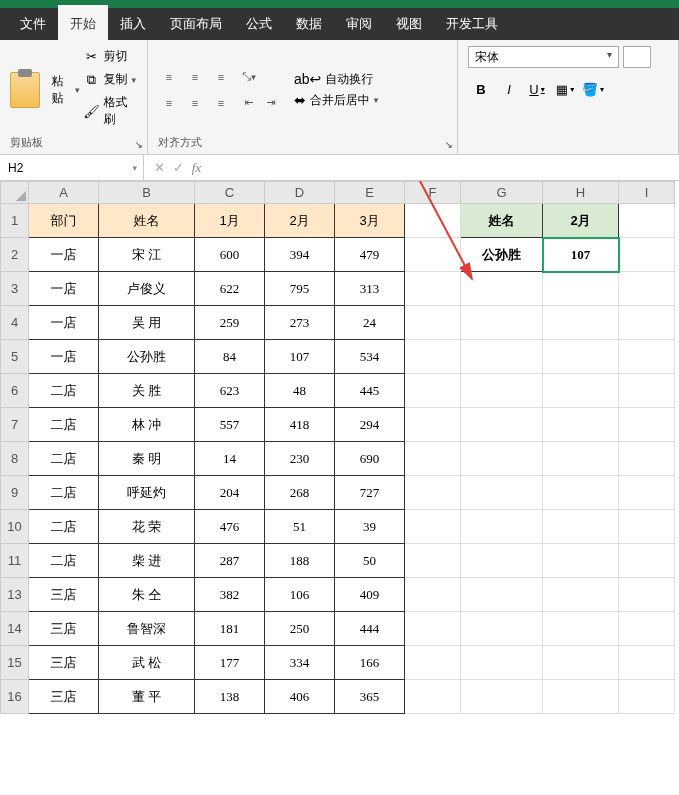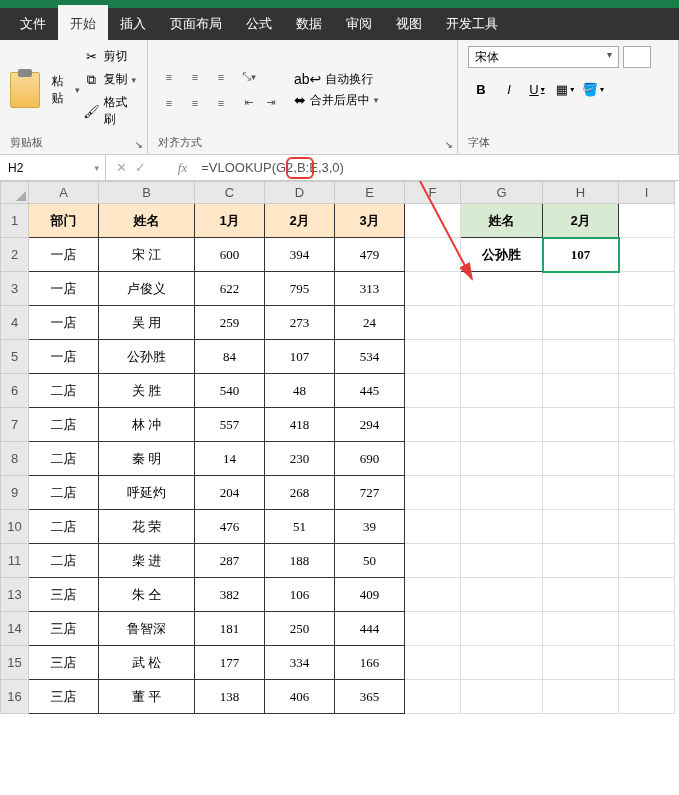--- a/index.html
+++ b/index.html
@@ -36,39 +36,39 @@
 .font-combo::after { content: "▾"; position: absolute; right: 6px; top: 2px; font-size: 10px; color: #555; }
 .size-combo { background: #fff; border: 1px solid #aaa; height: 22px; font-size: 12px; padding: 2px 4px; width: 28px; }
 
 .font-btns { display: flex; gap: 2px; margin-top: 6px; }
 .fbtn { width: 26px; height: 22px; display: flex; align-items: center; justify-content: center; font-size: 13px; cursor: pointer; }
 .fbtn .dd2 { font-size: 8px; margin-left: 2px; }
 
 .dialog-launcher { position: absolute; right: 4px; bottom: 4px; font-size: 10px; color: #555; cursor: pointer; }
 
 .namebar { height: 26px; border-bottom: 1px solid #ccc; display: flex; align-items: center; background: #fff; }
-.namebox { width: 106px; border-right: 1px solid #ccc; height: 100%; display: flex; align-items: center; padding: 0 8px; font-size: 12px; position: relative; }
+.namebox { width: 144px; border-right: 1px solid #ccc; height: 100%; display: flex; align-items: center; padding: 0 8px; font-size: 12px; position: relative; }
 .namebox::after { content: "▾"; position: absolute; right: 6px; font-size: 9px; color: #888; }
 .fxbtns { display: flex; align-items: center; gap: 8px; padding: 0 10px; color: #aaa; font-size: 13px; }
-.fx { font-style: italic; font-family: Georgia, serif; color: #888; margin-left: 24px; }
+.fx { font-style: italic; font-family: Georgia, serif; color: #888; }
 .formula { flex: 1; font-size: 13px; font-family: "Courier New", monospace; color: #555; padding: 0 4px; position: relative; }
 .red-circle { position: absolute; border: 2px solid #e53935; border-radius: 6px; width: 28px; height: 22px; left: 89px; top: -3px; pointer-events: none; }
 
 .sheet-area { position: relative; }
 .arrow-svg { position: absolute; left: 0; top: 0; pointer-events: none; z-index: 5; }
 
 table.sheet { border-collapse: collapse; table-layout: fixed; }
 .sheet th.colhdr { background: #e8e8e8; border: 1px solid #ccc; font-weight: normal; font-size: 13px; height: 22px; color: #555; }
 .sheet th.rowhdr { background: #e8e8e8; border: 1px solid #ccc; font-weight: normal; font-size: 13px; width: 28px; color: #555; text-align: center; }
 .sheet td { border: 1px solid #ddd; height: 34px; font-size: 13px; text-align: center; background: #fff; vertical-align: middle; }
 
 .corner { background: #e8e8e8; border: 1px solid #ccc; width: 28px; position: relative; }
 .corner::after { content: ""; position: absolute; right: 2px; bottom: 2px; width: 0; height: 0; border-style: solid; border-width: 0 0 10px 10px; border-color: transparent transparent #aaa transparent; }
 
-.data-hdr { background: #ffe7c7 !important; font-weight: bold; border: 1px solid #333 !important; margin-left: 47px; }
+.data-hdr { background: #ffe7c7 !important; font-weight: normal; border: 1px solid #333 !important; margin-left: 47px; }
 .data-cell { border: 1px solid #333 !important; font-family: SimSun, serif; }
 
 .lookup-hdr { background: #d9ead3 !important; font-weight: bold; border: 1px solid #333 !important; }
 .lookup-cell { border: 1.5px solid #333 !important; font-weight: bold; font-family: SimSun, serif; }
 .selected { outline: 2px solid #21a366; outline-offset: -1px; }
 </style>
 </head>
 <body>
 
 <div class="topbar"></div>
@@ -159,34 +159,29 @@
         <div class="fbtn" style="font-weight:bold;">B</div>
         <div class="fbtn" style="font-style:italic;">I</div>
         <div class="fbtn" style="text-decoration:underline;">
             <span>U</span>
             <span class="dd2">▾</span>
           </div>
         <div class="fbtn">▦<span class="dd2">▾</span></div>
         <div class="fbtn" style="position:relative;">🪣<span class="dd2">▾</span></div>
       </div>
     </div>
-    <div class="ribbon-group-label">字体</div>
   </div>
 </div>
 
 <div class="namebar">
   <div class="namebox">H2</div>
   <div class="fxbtns">
     <span>✕</span>
     <span>✓</span>
     <span class="fx">fx</span>
-  </div>
-  <div class="formula">
-    <span>=VLOOKUP(G2,B:E,3,0)</span>
-    <div class="red-circle"></div>
   </div>
 </div>
 
 <div class="sheet-area">
 <svg class="arrow-svg" width="679" height="600">
   <defs>
         <marker id="ah" markerWidth="10" markerHeight="10" refX="8" refY="3" orient="auto">
           <path d="M0,0 L0,6 L9,3 z" fill="#e53935"></path>
         </marker>
       </defs>
@@ -276,21 +271,21 @@
           <td class="data-cell">534</td>
           <td></td>
           <td></td>
           <td></td>
           <td></td>
         </tr>
   <tr>
           <th class="rowhdr">6</th>
     <td class="data-cell">二店</td>
           <td class="data-cell">关 胜</td>
-          <td class="data-cell">540</td>
+          <td class="data-cell">623</td>
           <td class="data-cell">48</td>
           <td class="data-cell">445</td>
           <td></td>
           <td></td>
           <td></td>
           <td></td>
         </tr>
   <tr>
           <th class="rowhdr">7</th>
     <td class="data-cell">二店</td>

